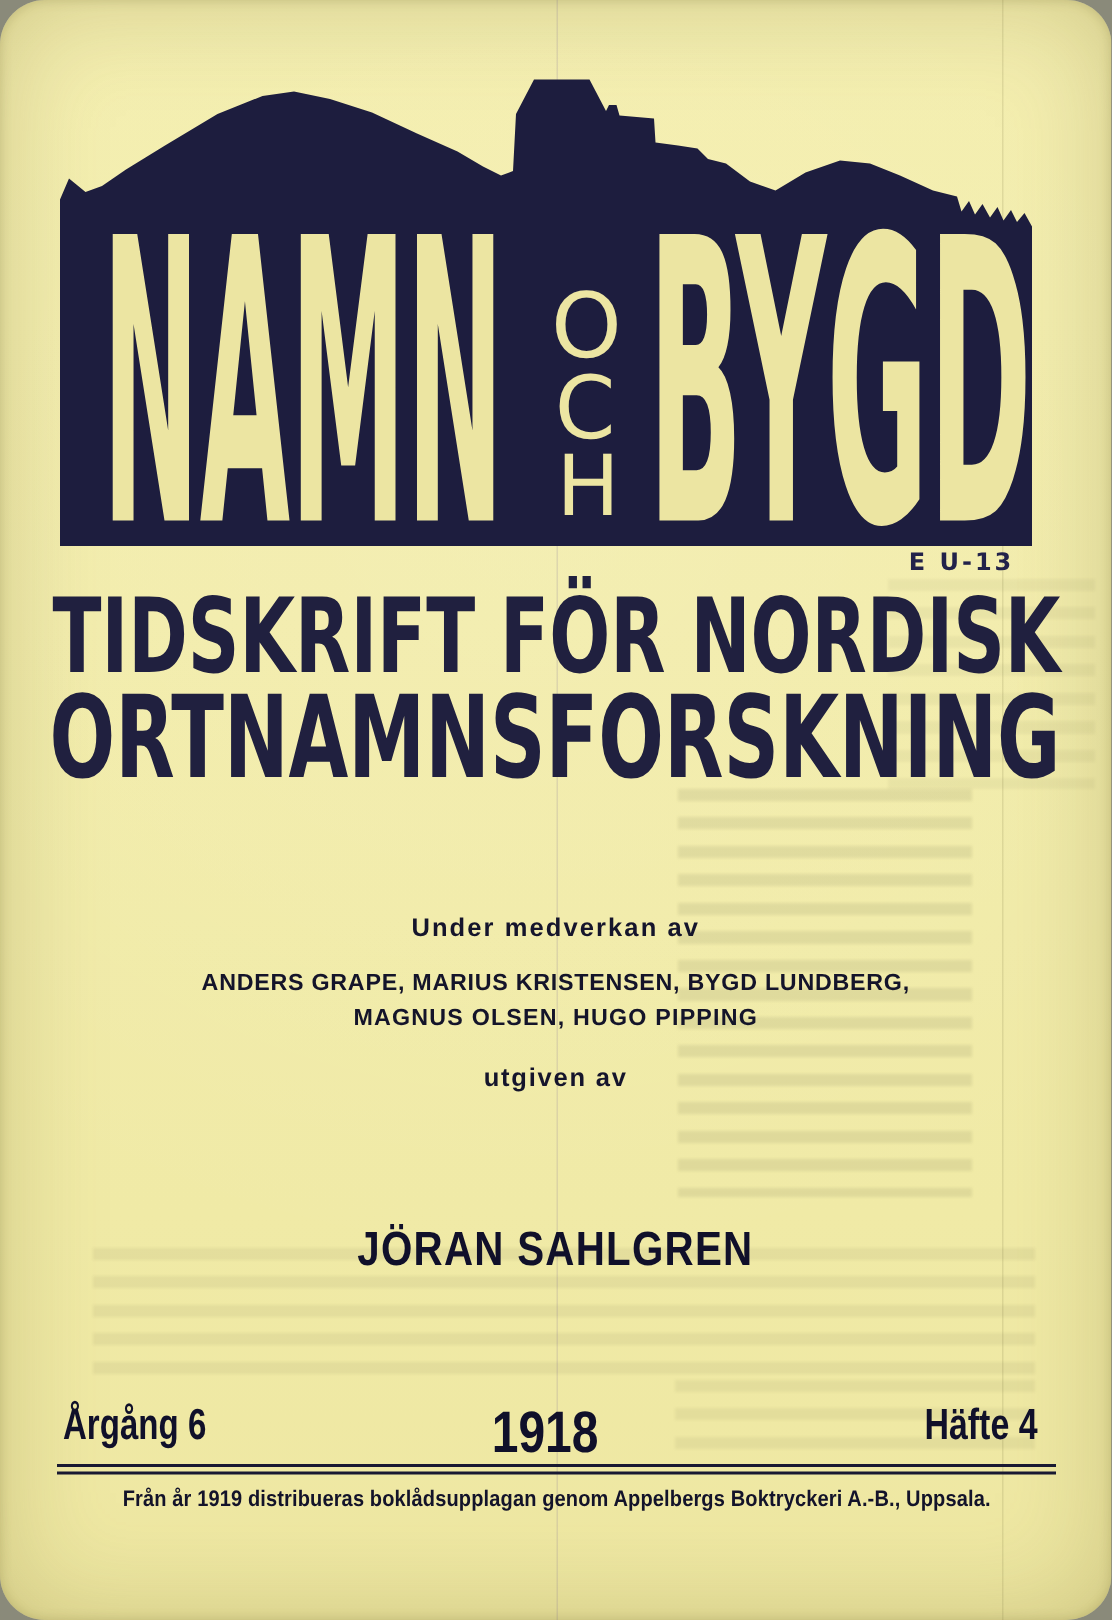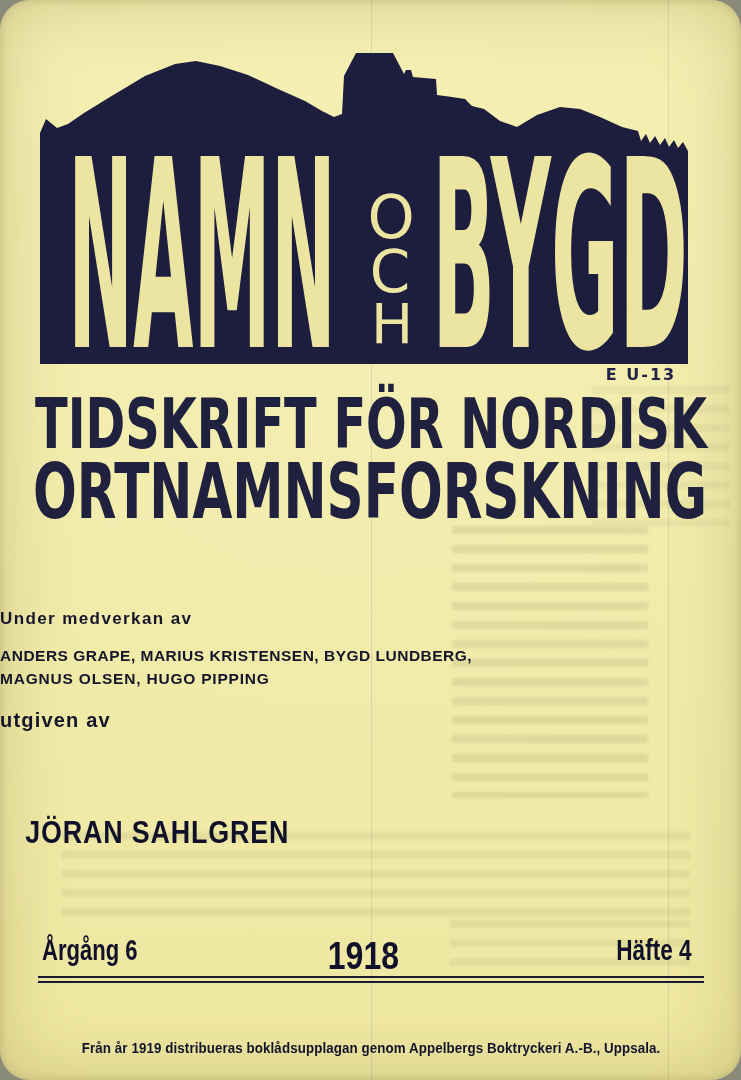--- a/index.html
+++ b/index.html
@@ -24,38 +24,38 @@
       rgba(108,108,68,0.13) 0px, rgba(108,108,68,0.13) 8px,
       rgba(0,0,0,0) 8px, rgba(0,0,0,0) 19px);
   }
   .ghost-col-right{left:452px;top:526px;width:196px;height:272px;}
   .ghost-para-mid{left:62px;top:832px;width:628px;height:84px;opacity:0.75;}
   .ghost-col-low{left:450px;top:920px;width:240px;height:48px;opacity:0.7;}
   .ghost-col-upper{left:592px;top:386px;width:138px;height:140px;opacity:0.55;}
   
   .masthead{position:absolute;left:0;top:0;width:741px;height:540px;}
   
-  .center-line{position:absolute;left:0;right:0;text-align:left;white-space:nowrap;line-height:1;}
+  .center-line{position:absolute;left:0;right:0;text-align:center;white-space:nowrap;line-height:1;}
   .contrib-intro{top:610px;font-size:17px;font-weight:700;letter-spacing:1.4px;color:#15152c;}
   .names-1{top:648px;font-size:15.5px;font-weight:700;letter-spacing:0.5px;color:#14142a;}
   .names-2{top:671px;font-size:15.5px;font-weight:700;letter-spacing:0.8px;color:#14142a;}
-  .editor-intro{top:710px;font-size:20px;font-weight:700;letter-spacing:1.2px;color:#15152c;}
+  .editor-intro{top:710px;font-size:17px;font-weight:700;letter-spacing:1.2px;color:#15152c;}
   .editor-name{top:788px;font-size:32px;font-weight:700;letter-spacing:1px;color:#10102a;margin-top:28px;}
   .editor-name .squeeze{display:inline-block;transform:scaleX(0.84);transform-origin:center;}
   .issue-row-item{position:absolute;top:936px;line-height:1;font-weight:700;color:#10102a;white-space:nowrap;}
   .volume{left:42px;font-size:29px;transform:scaleX(0.76);transform-origin:left top;}
   .year{left:0;right:15px;text-align:center;font-size:39px;}
   .year .squeeze{display:inline-block;transform:scaleX(0.82);transform-origin:center top;}
   .issue{right:49px;font-size:29px;transform:scaleX(0.78);transform-origin:right top;}
   .double-rule{
     position:absolute;left:38px;top:976px;width:666px;height:3px;
     border-top:2px solid #191932;border-bottom:2px solid #191932;
   }
   .imprint{
-    position:absolute;left:38px;top:1039px;width:666px;text-align:center;
+    position:absolute;left:38px;top:991px;width:666px;text-align:center;
     font-size:15px;font-weight:700;letter-spacing:0.1px;line-height:1.15;
     color:#13132a;white-space:nowrap;
   }
   .imprint .squeeze{display:inline-block;transform:scaleX(0.89);transform-origin:center top;}
 </style>
 </head>
 <body>
 
 <div class="page">
 

